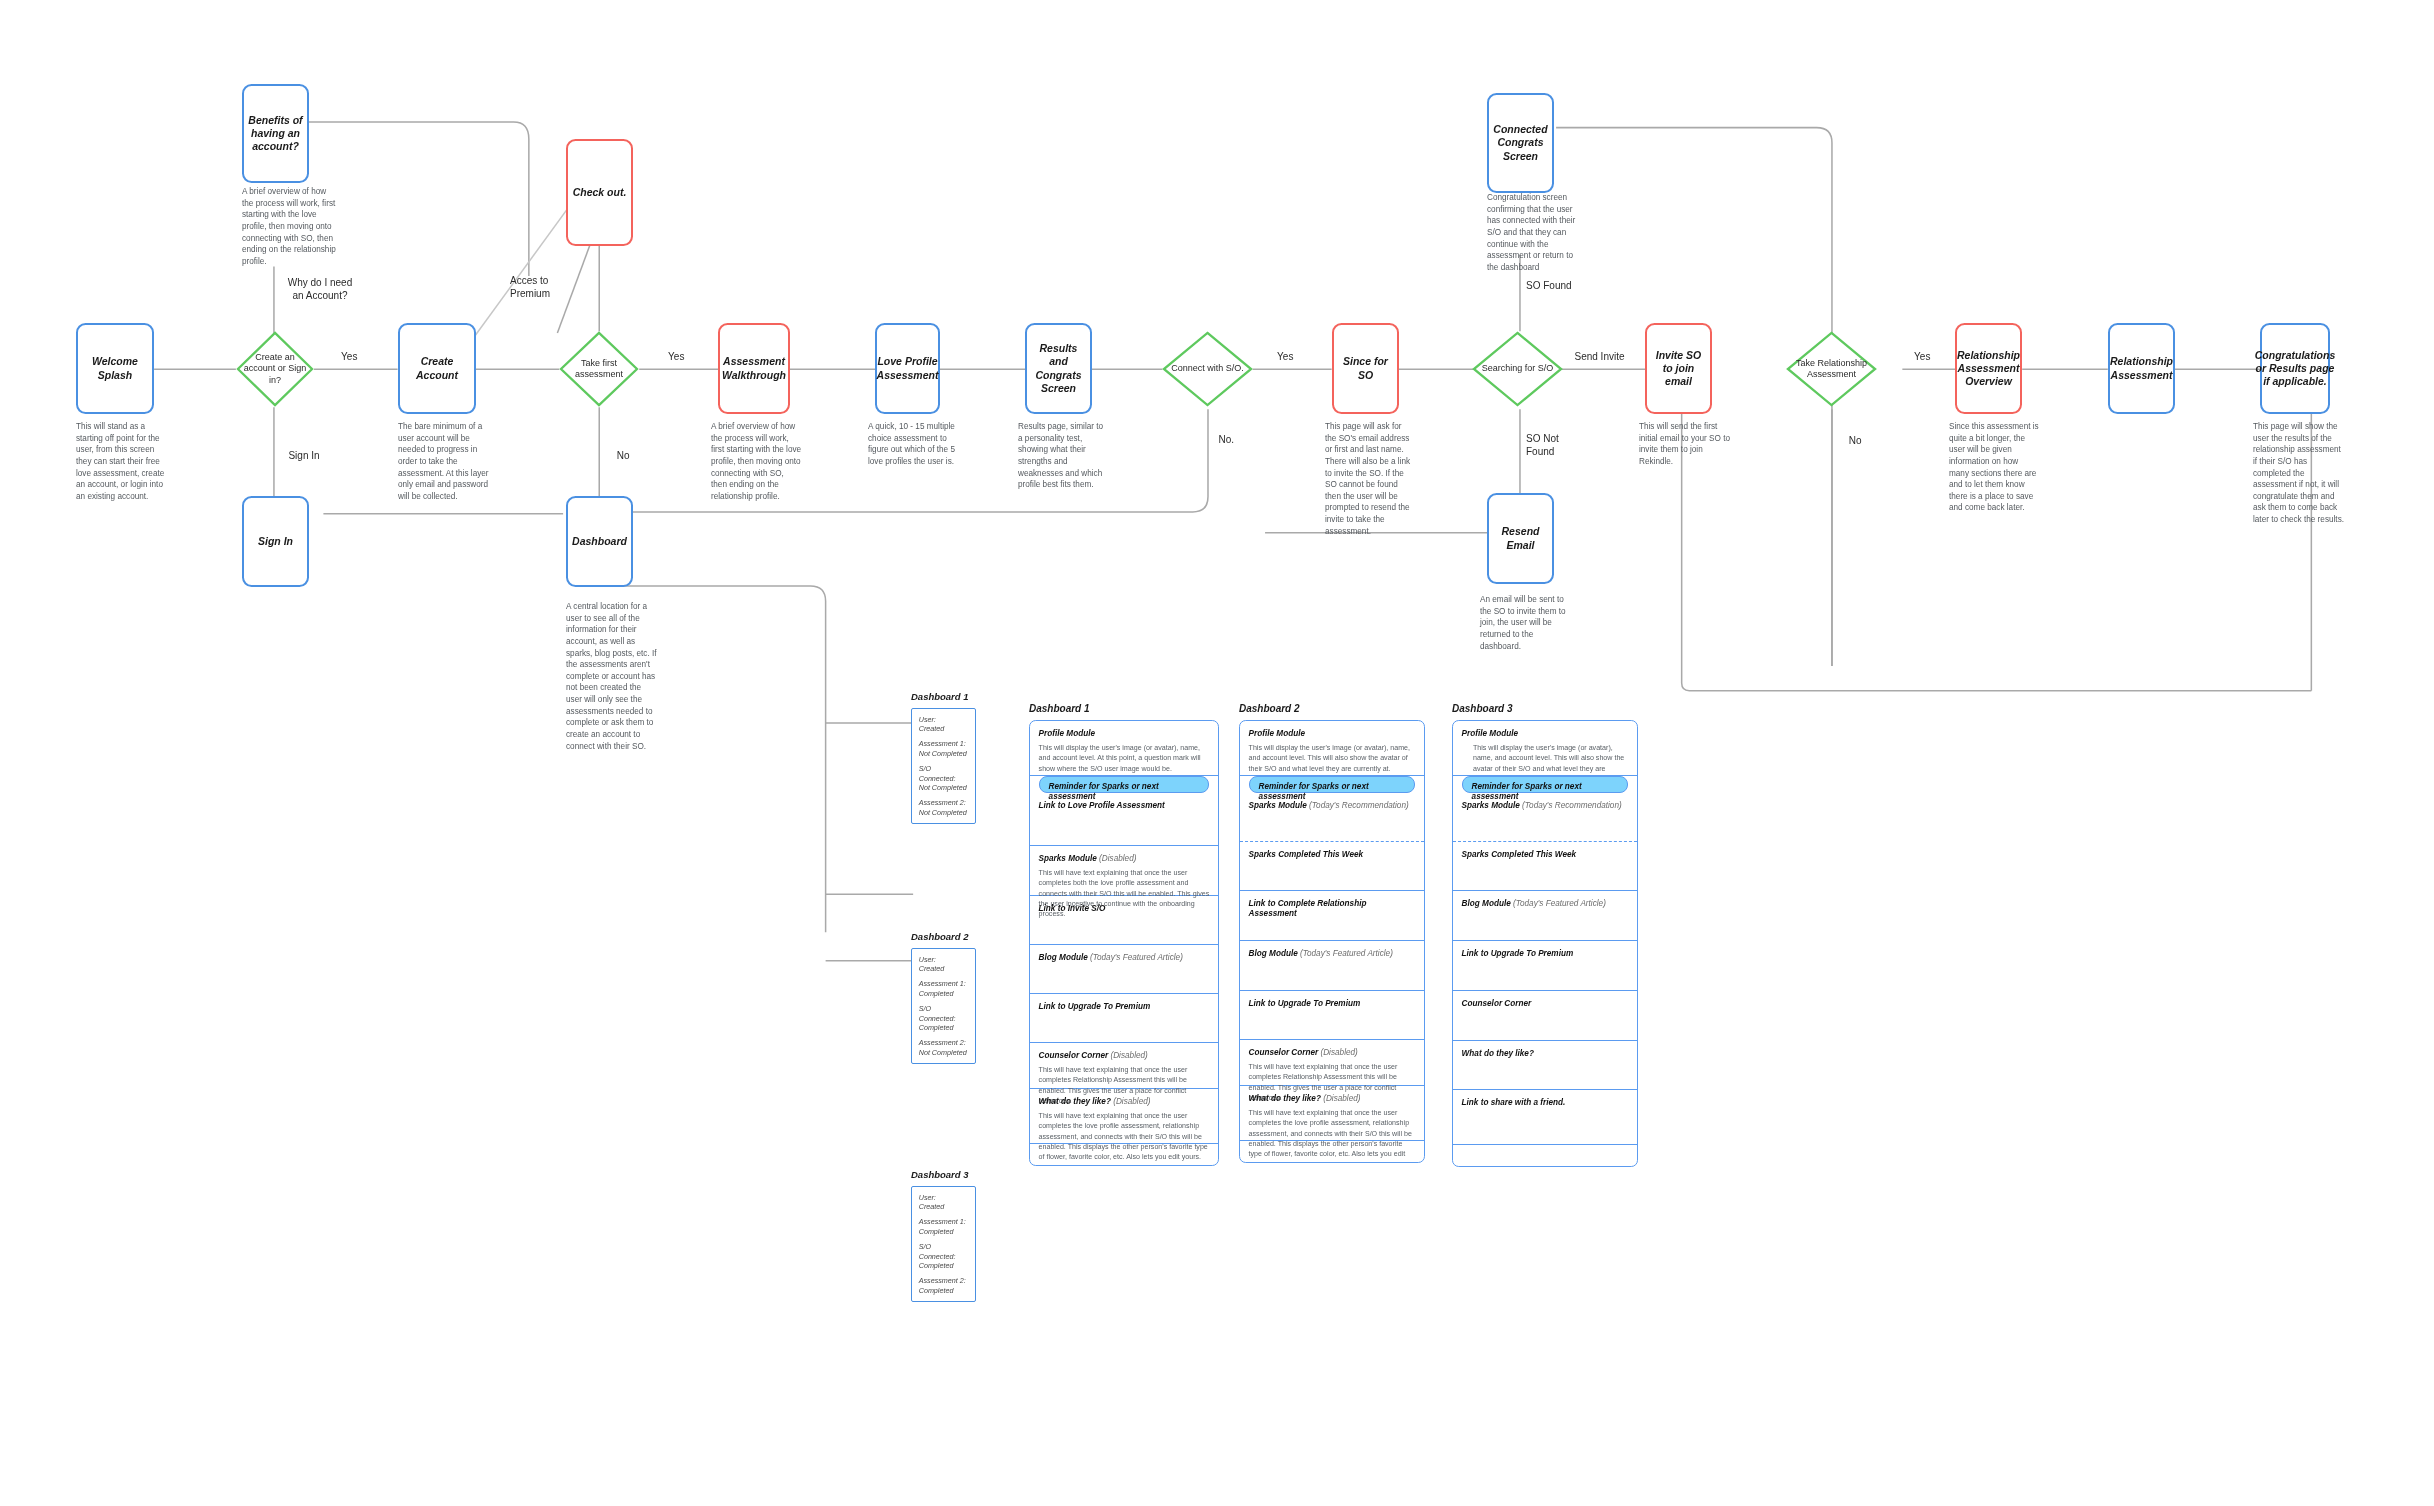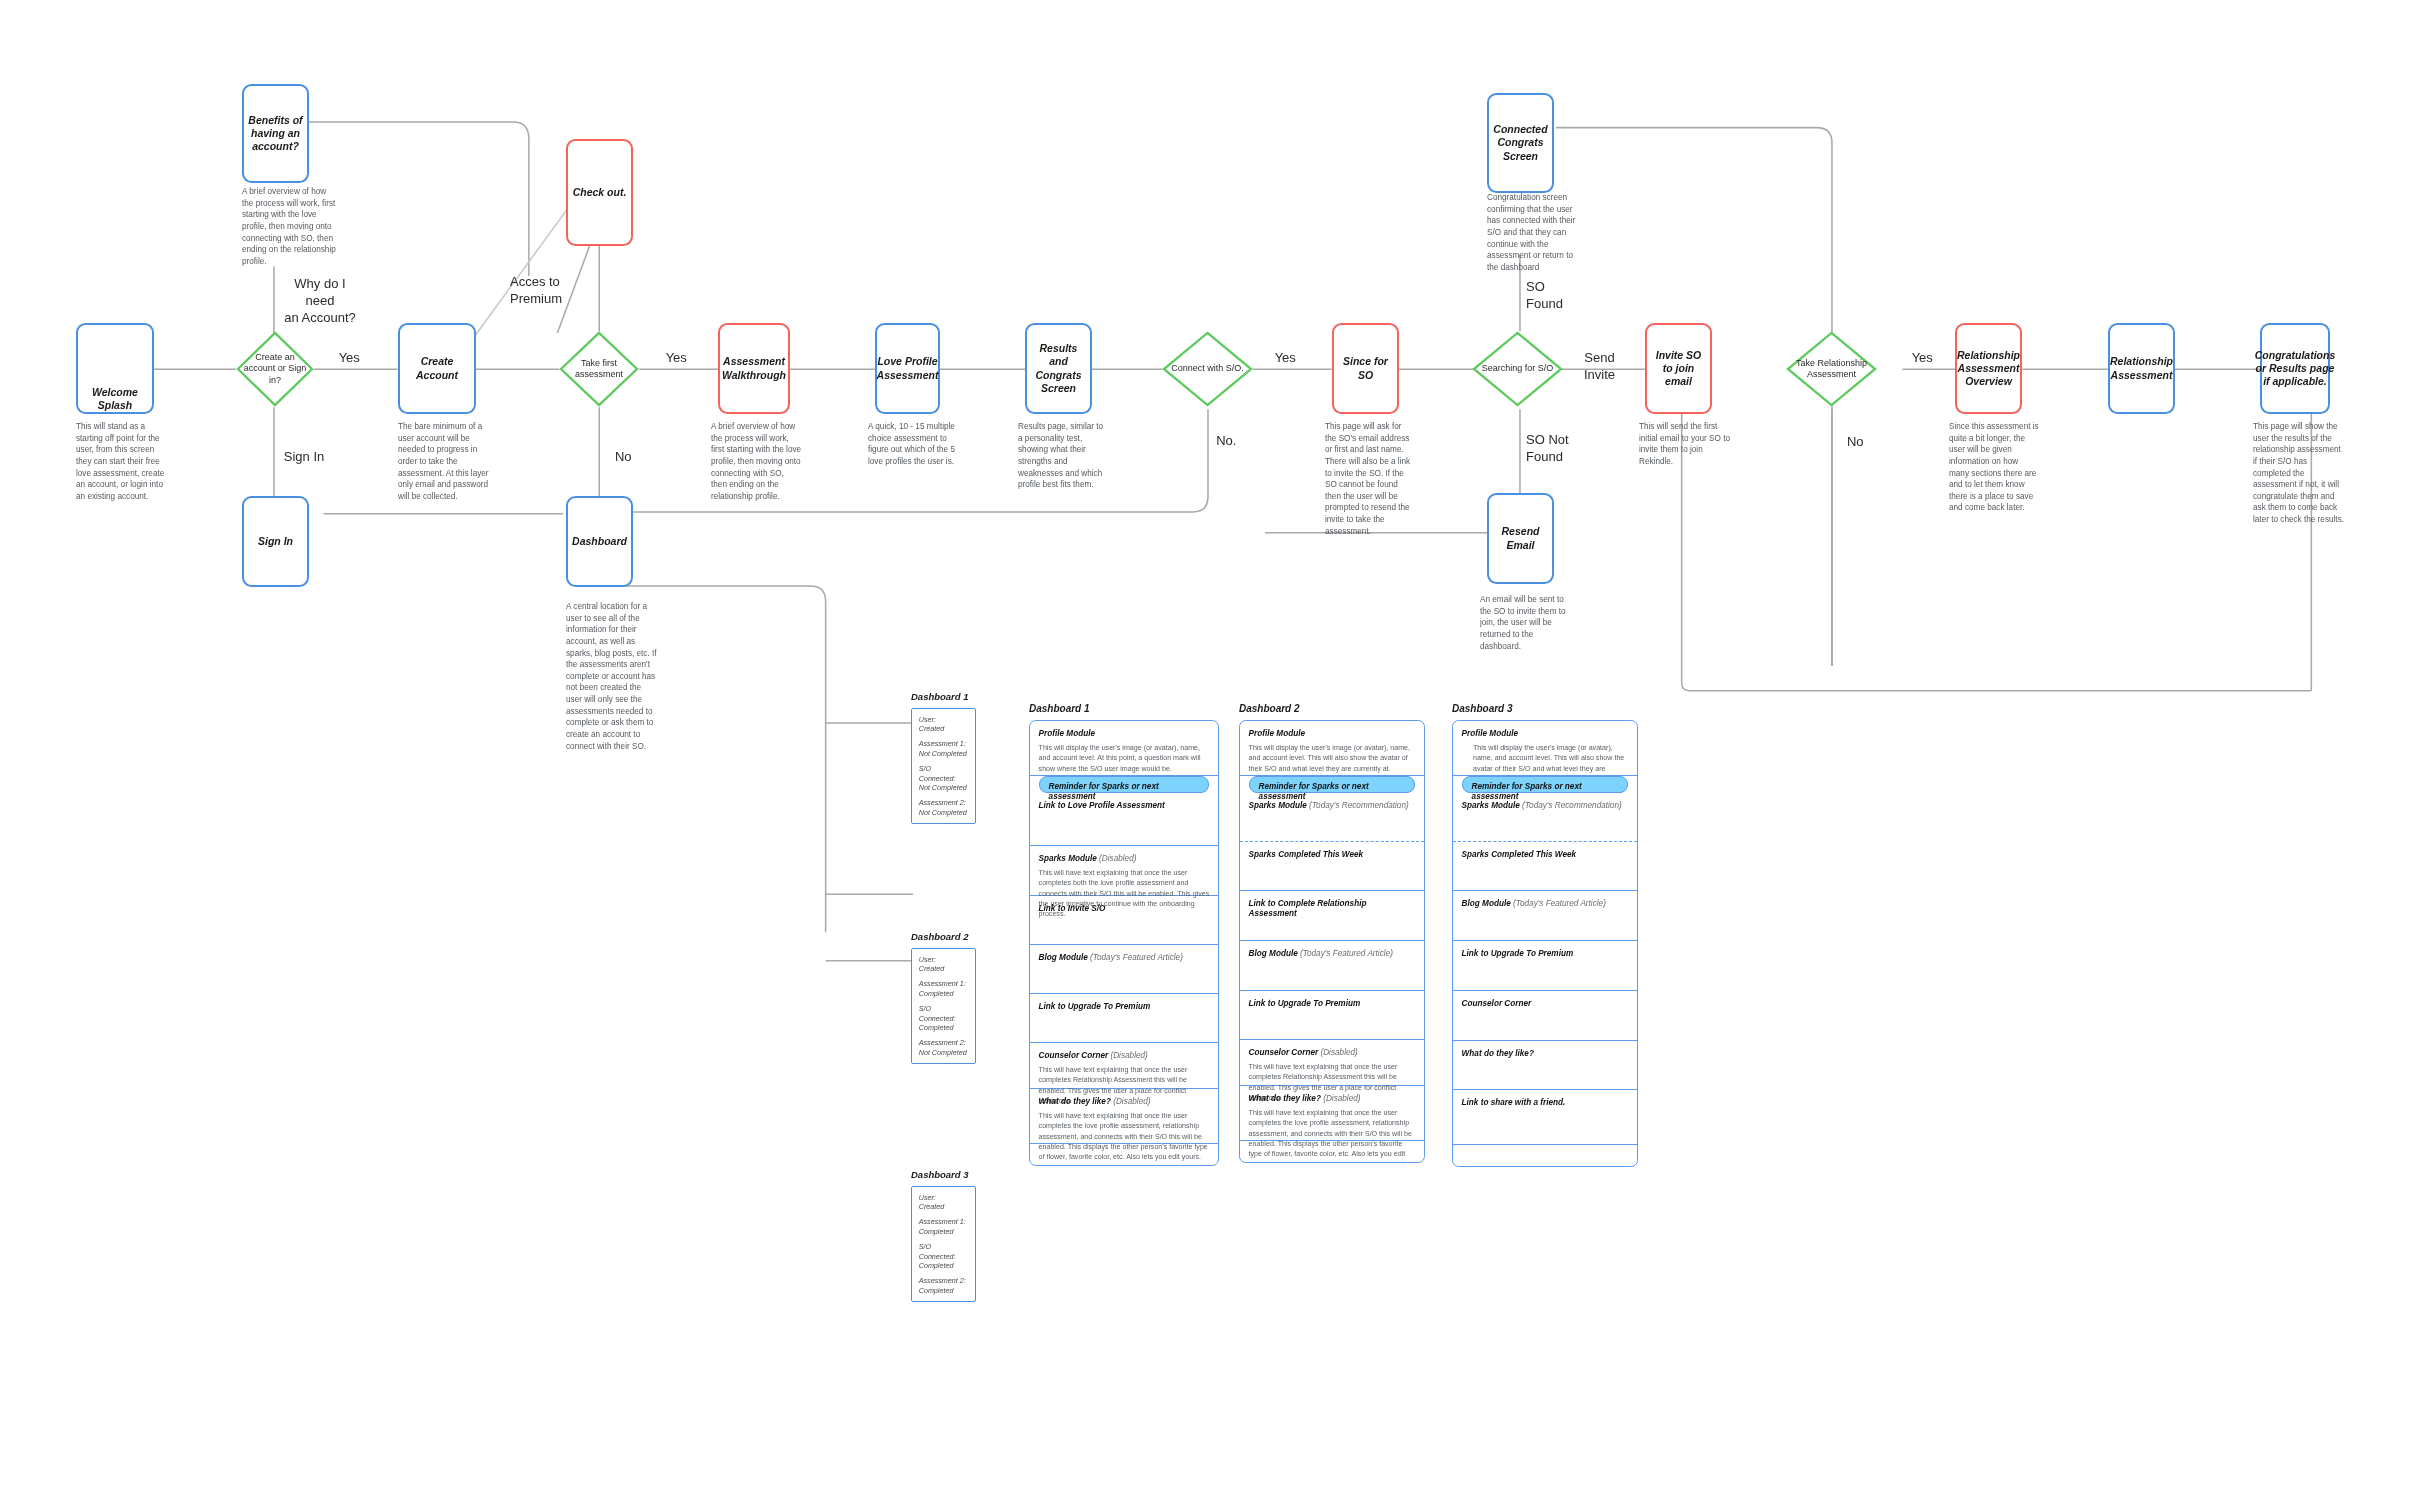--- a/index.html
+++ b/index.html
@@ -68,21 +68,21 @@
     position: absolute;
     font-size: 8.2px;
     line-height: 1.42;
     color: #555a5f;
     box-sizing: border-box;
   }
 
   
   .edge-label {
     position: absolute;
-    font-size: 13px;
+    font-size: 10px;
     line-height: 1.3;
     color: #2b2b2b;
     text-align: center;
     white-space: pre-line;
   }
 
   
   #wires {
     position: absolute;
     left: 0; top: 0;
@@ -263,21 +263,21 @@
 
   <div class="node red" style="left:566px; top:139px; width:67px; height:107px;">
     <span class="node-label">Check out.</span>
   </div>
 
   <div class="node blue" style="left:1487px; top:93px; width:67px; height:100px;">
     <span class="node-label">Connected Congrats Screen</span>
   </div>
   <div class="desc" style="left:1487px; top:192px; width:97px;">Congratulation screen confirming that the user has connected with their S/O and that they can continue with the assessment or return to the dashboard</div>
 
-  <div class="node blue" style="left:76px; top:323px; width:78px; height:91px;align-items:flex-end;">
+  <div class="node blue" style="left:76px; top:323px; width:78px; height:91px;">
     <span class="node-label">Welcome Splash</span>
   </div>
   <div class="desc" style="left:76px; top:421px; width:95px;">This will stand as a starting off point for the user, from this screen they can start their free love assessment, create an account, or login into an existing account.</div>
 
   <div class="node blue" style="left:398px; top:323px; width:78px; height:91px;">
     <span class="node-label">Create Account</span>
   </div>
   <div class="desc" style="left:398px; top:421px; width:95px;">The bare minimum of a user account will be needed to progress in order to take the assessment. At this layer only email and password will be collected.</div>
 
   <div class="node red" style="left:718px; top:323px; width:72px; height:91px;">

